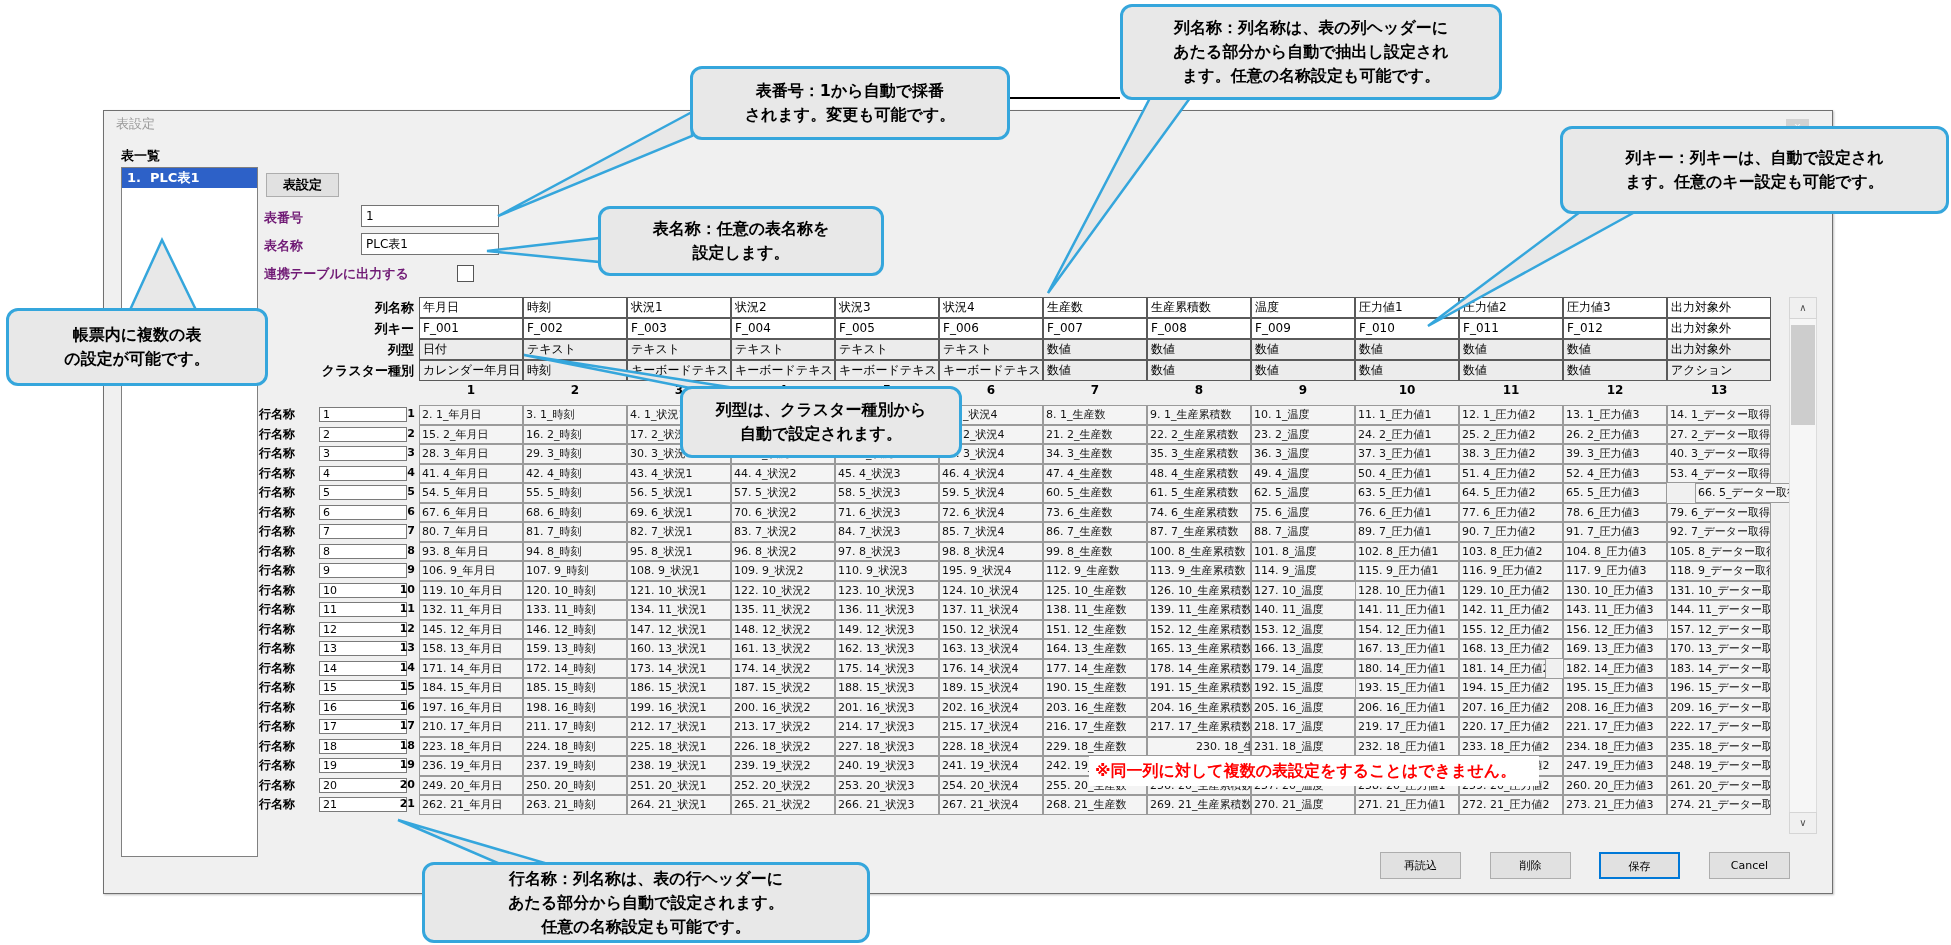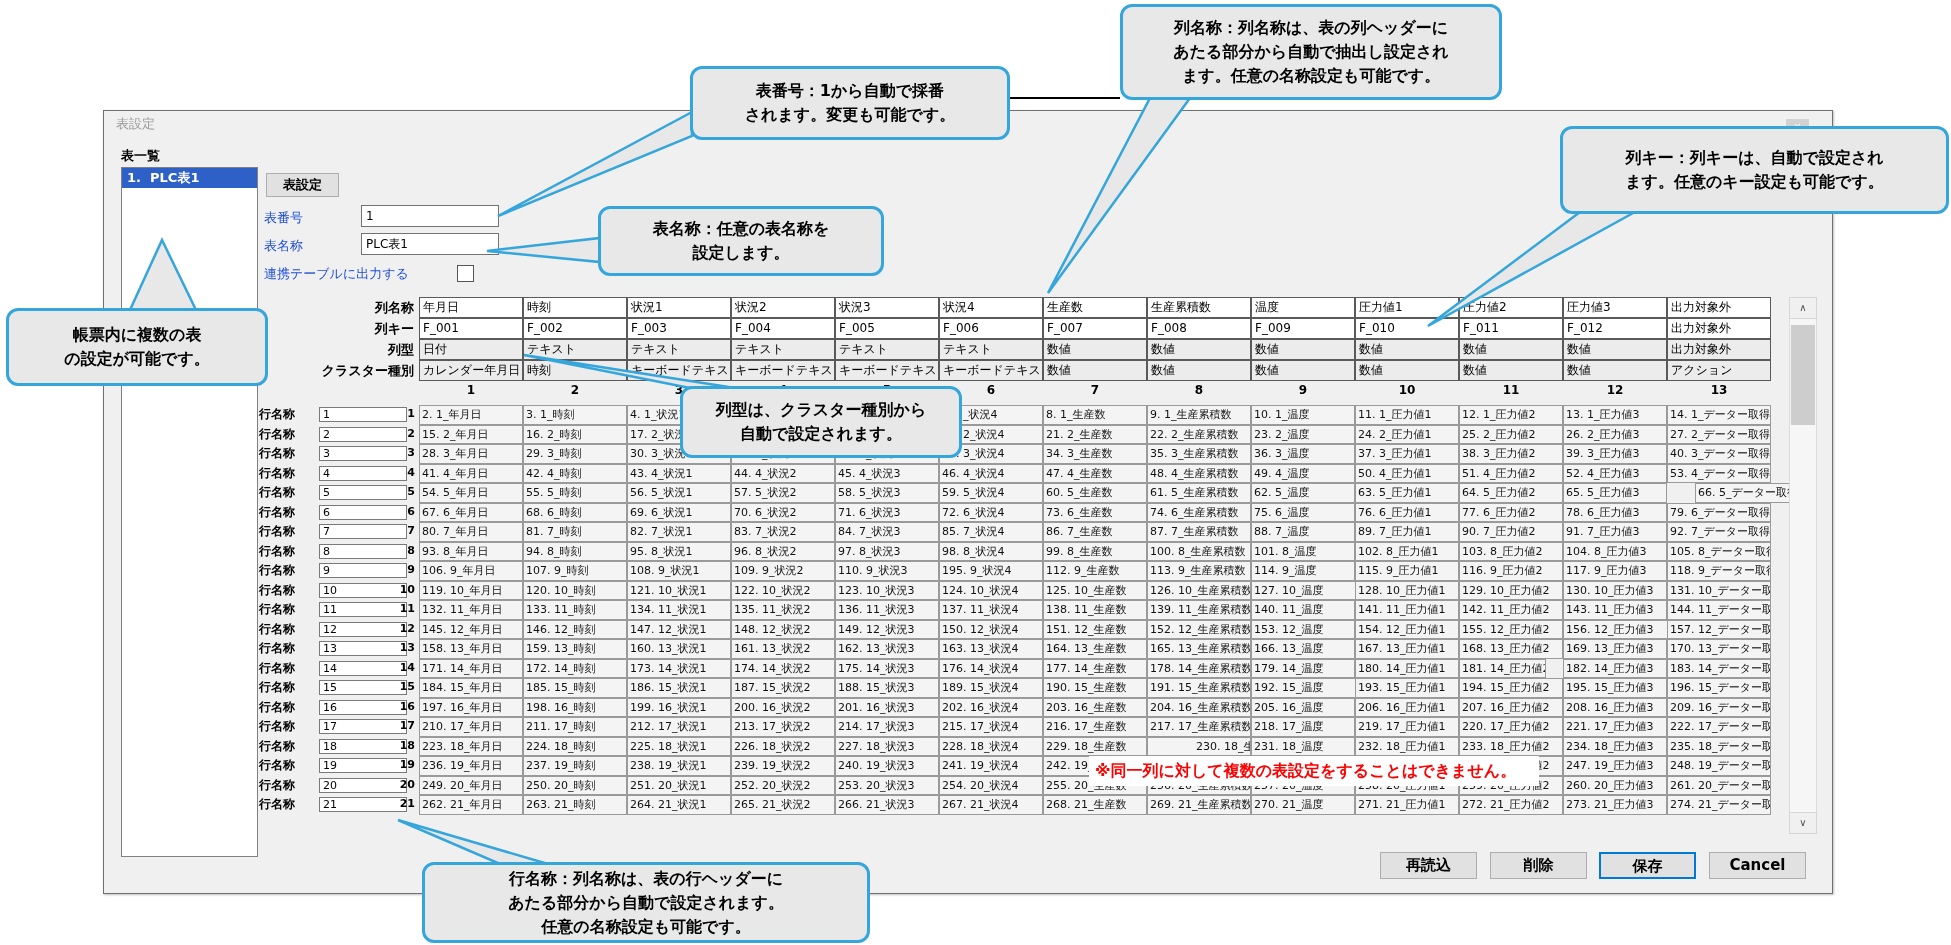--- a/index.html
+++ b/index.html
@@ -15,21 +15,21 @@
                color:#fafafa; font-size:11px; text-align:center; line-height:16px; cursor:default; }
   .list-label { position:absolute; left:17px; top:36px; font-size:13px; font-weight:bold; color:#000; }
   .listbox { position:absolute; left:17px; top:56px; width:137px; height:690px; background:#fff; border:1px solid #808080; }
   .list-item { height:20px; line-height:20px; font-size:13px; padding-left:5px; white-space:pre; }
   .list-item.sel { background:#2d61c8; color:#fff; font-weight:bold; }
 
   .win-btn { position:absolute; background:#e1e1e1; border:1px solid #adadad; font-size:13px;
              text-align:center; color:#000; font-family:inherit; }
   .btn-table-setting { left:162px; top:62px; width:73px; height:24px; line-height:22px; font-weight:bold; }
 
-  .form-label { position:absolute; left:160px; font-size:13px; font-weight:normal; color:#1d4ed8; }
+  .form-label { position:absolute; left:160px; font-size:13px; font-weight:bold; color:#701a75; }
   .text-input { position:absolute; left:257px; width:138px; height:22px; background:#fff; border:1px solid #737373;
                 font-size:12px; padding:1px 4px; font-family:inherit; }
   .checkbox { position:absolute; left:353px; top:154px; width:17px; height:17px; background:#fff; border:1px solid #555; }
 
   
   .hlabel { position:absolute; left:150px; width:160px; height:21px; font-size:13px; font-weight:bold;
             text-align:right; line-height:21px; color:#000; }
   .hcell { position:absolute; height:21px; background:#fff; border:1px solid #5a5a5a; font-size:12px;
            line-height:19px; padding:0 3px; overflow:hidden; white-space:nowrap; }
   .hcell.shade { background:#ececec; }
@@ -42,22 +42,22 @@
   .rowno { position:absolute; left:277px; width:34px; font-size:11px; font-weight:bold; text-align:right; }
   .dcell { position:absolute; height:19.5px; background:#f4f4f4; border:1px solid #9a9a9a; font-size:11px;
            line-height:17px; padding:0 2px; overflow:hidden; white-space:nowrap; color:#111; }
 
   
   .warn { position:absolute; background:#ffffff; color:#ff0000; font-weight:bold; font-size:16px; padding-left:6px; }
   .warn1 { left:985px; top:596px; width:670px; height:31px; line-height:31px; }
   .warn2 { left:985px; top:645px; width:450px; height:30px; line-height:30px; }
 
   
-  .bot-btn { position:absolute; top:741px; width:97px; height:27px; background:#e1e1e1; border:1px solid #adadad;
-             font-size:15px; font-weight:bold; text-align:center; line-height:25px; }
+  .bot-btn { position:absolute; top:741px; width:81px; height:27px; background:#e1e1e1; border:1px solid #adadad;
+             font-size:11px; font-weight:normal; text-align:center; line-height:25px; }
   .bot-btn.focused { border:2px solid #0078d7; }
 
   
   .sb-track { position:absolute; left:1685px; top:186px; width:28px; height:537px; background:#f6f6f6; border:1px solid #dcdcdc; }
   .sb-arrow { position:absolute; left:1685px; width:28px; height:22px; background:#f0f0f0; border:1px solid #d5d5d5;
               text-align:center; font-size:10px; color:#505050; line-height:20px; }
   .sb-thumb { position:absolute; left:1687px; top:214px; width:24px; height:100px; background:#cdcdcd; }
 
   
   #tails { position:absolute; left:0; top:0; z-index:20; pointer-events:none; }

